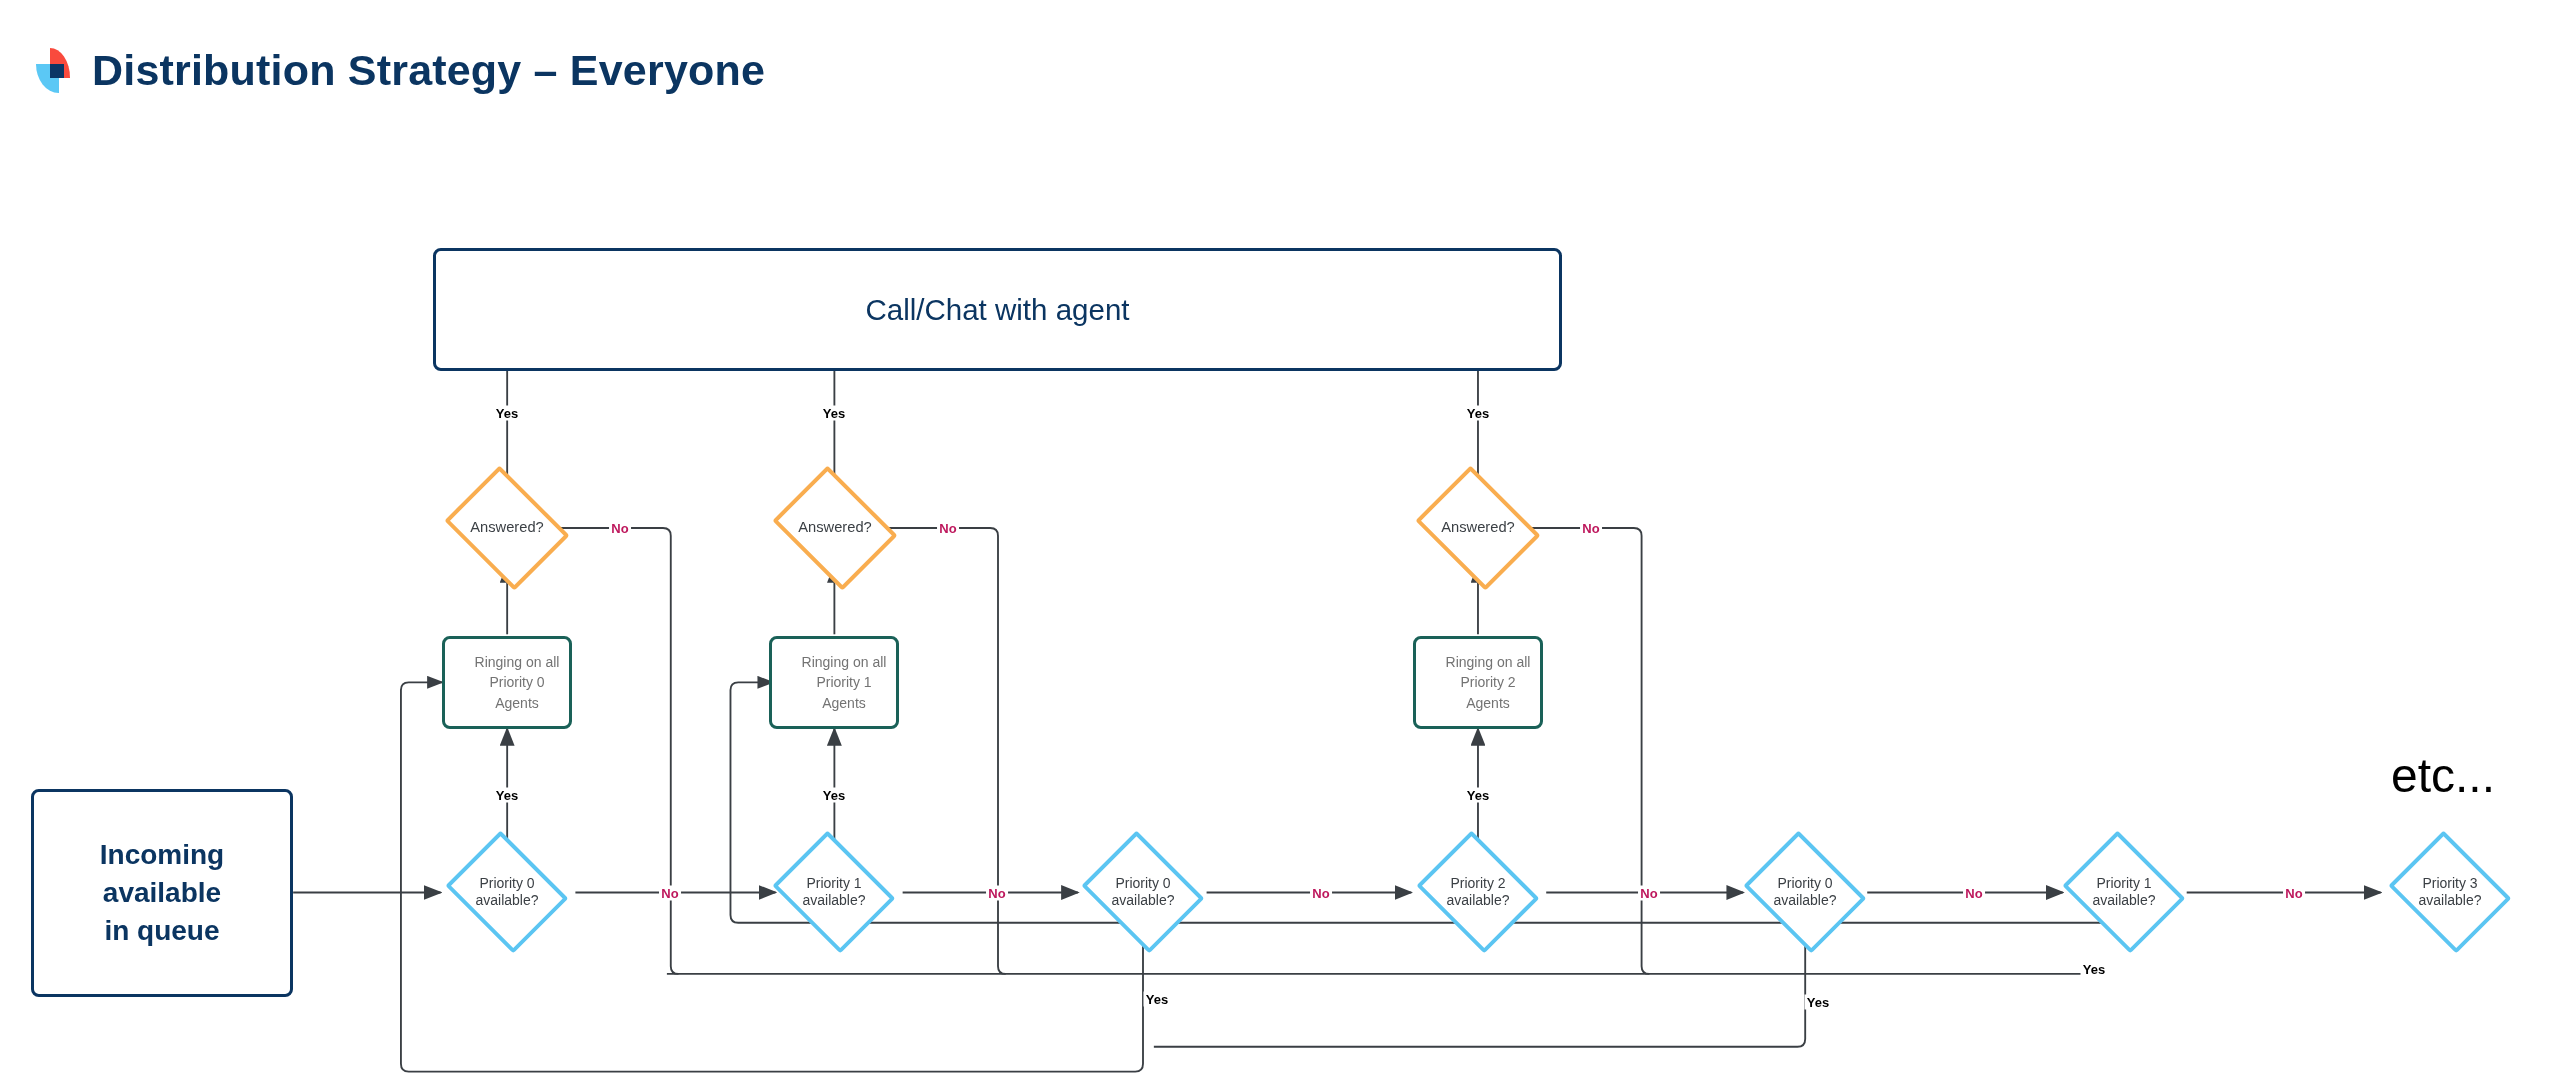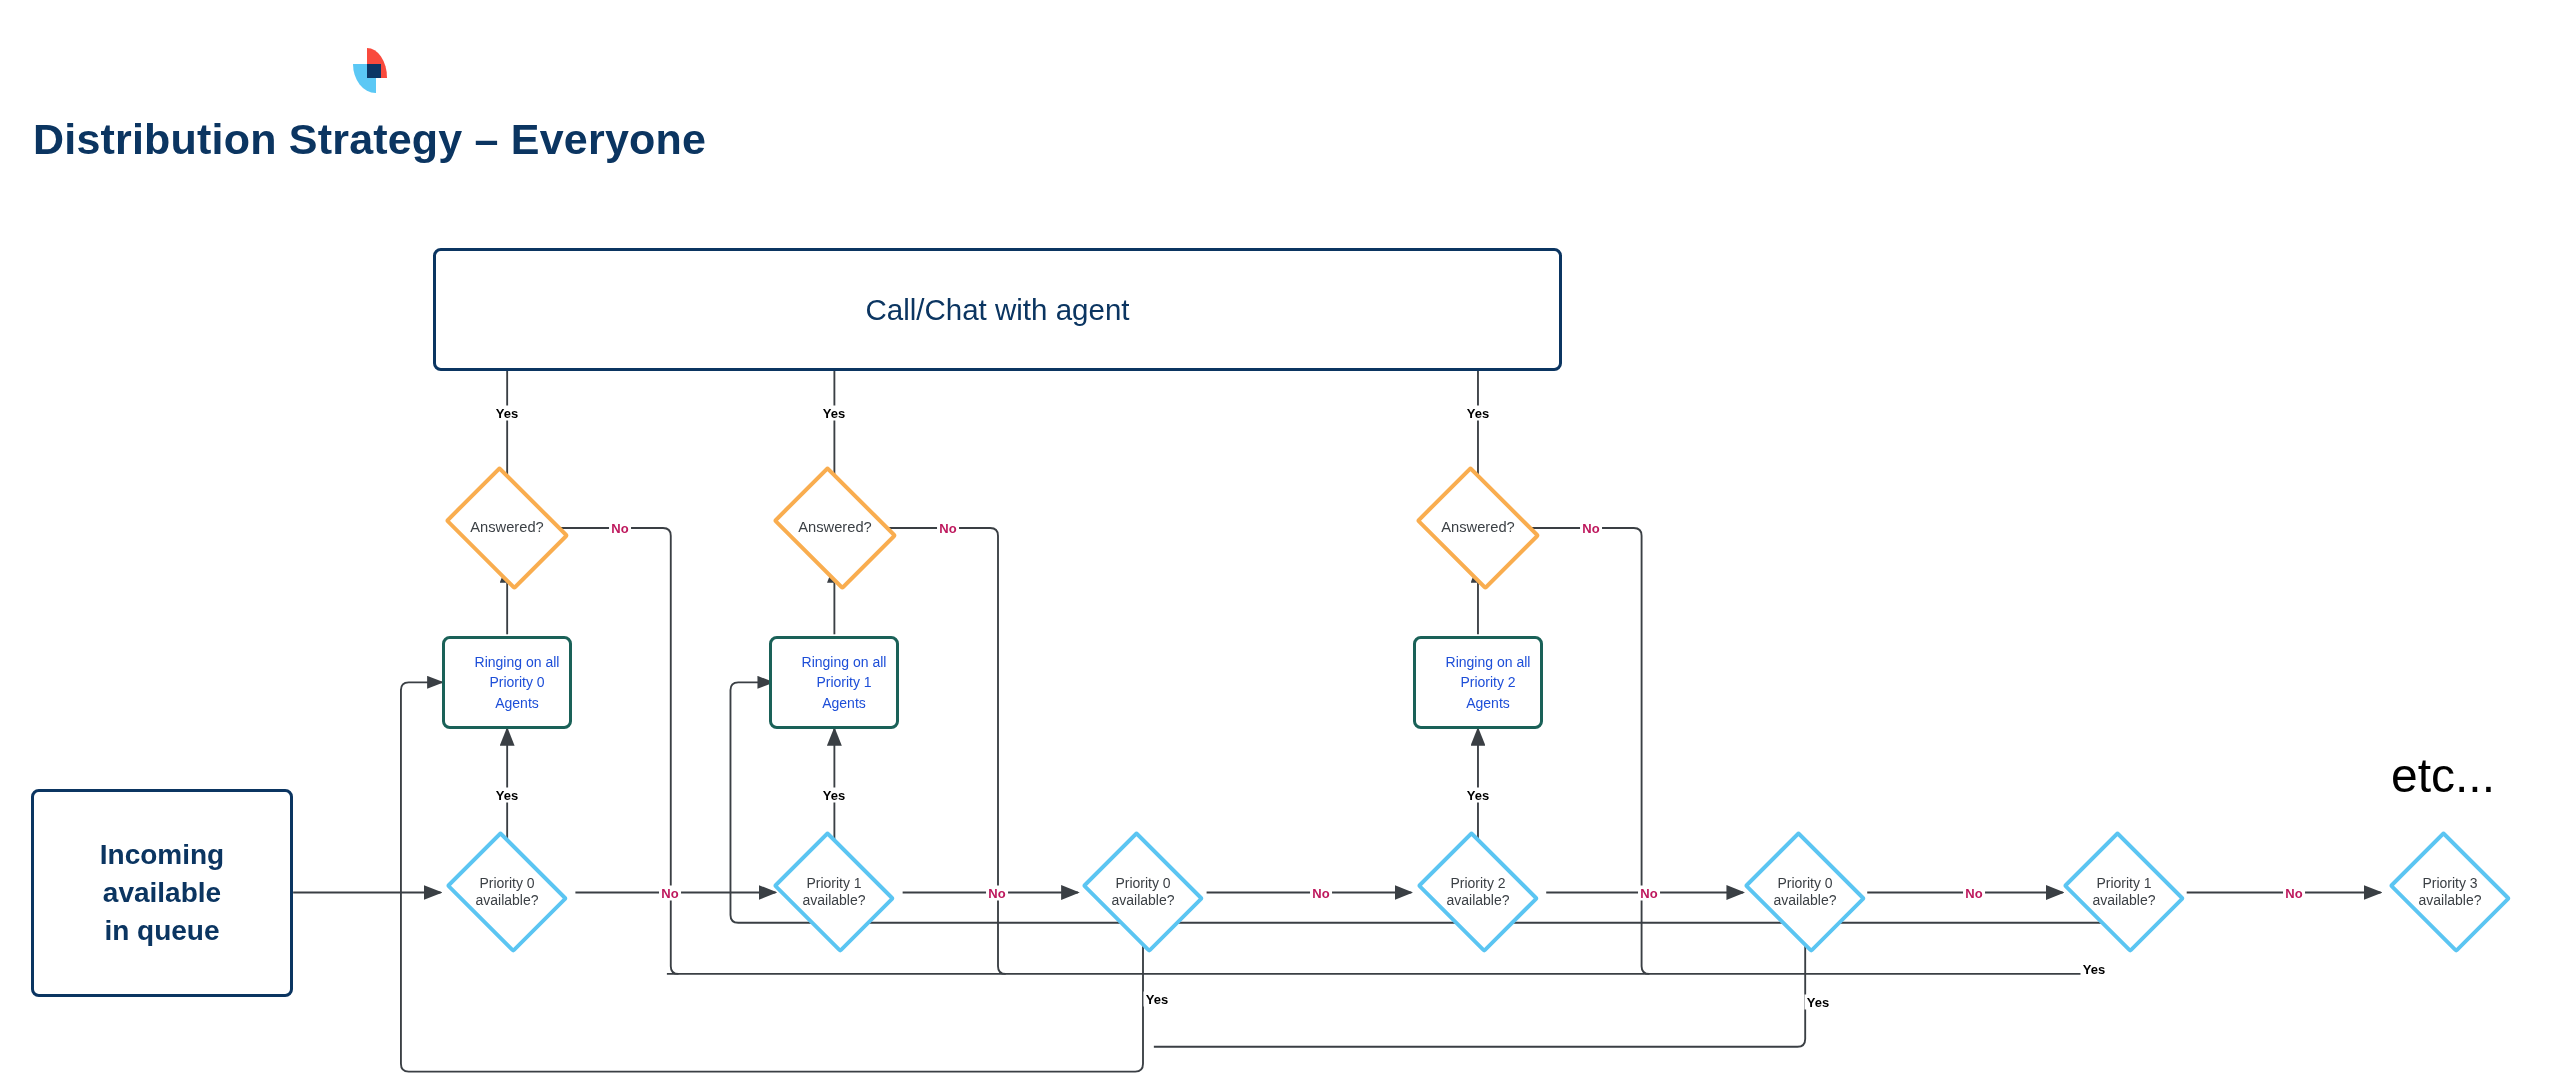--- a/index.html
+++ b/index.html
@@ -16,21 +16,20 @@
   }
 
   
   #header {
     position: absolute;
     left: 33px;
     top: 45px;
     display: flex;
     align-items: center;
     gap: 20px;
-    flex-direction: column;
   }
   #logo {
     position: relative;
     width: 39px;
     height: 50px;
     flex: 0 0 auto;
   }
   #logo .red {
     position: absolute;
     left: 17px;
@@ -94,21 +93,21 @@
   
   .box {
     border-radius: 7.8px;
   }
   .box.navy {
     border: 3.9px solid #0B3561;
     color: #0B3561;
   }
   .box.teal {
     border: 3.1px solid #1A6158;
-    color: #1d4ed8;
+    color: #737373;
     padding-left: 20px;
   }
 
   
   .diamond {
     background: transparent;
   }
   .diamond .shape {
     position: absolute;
     left: 50%;

